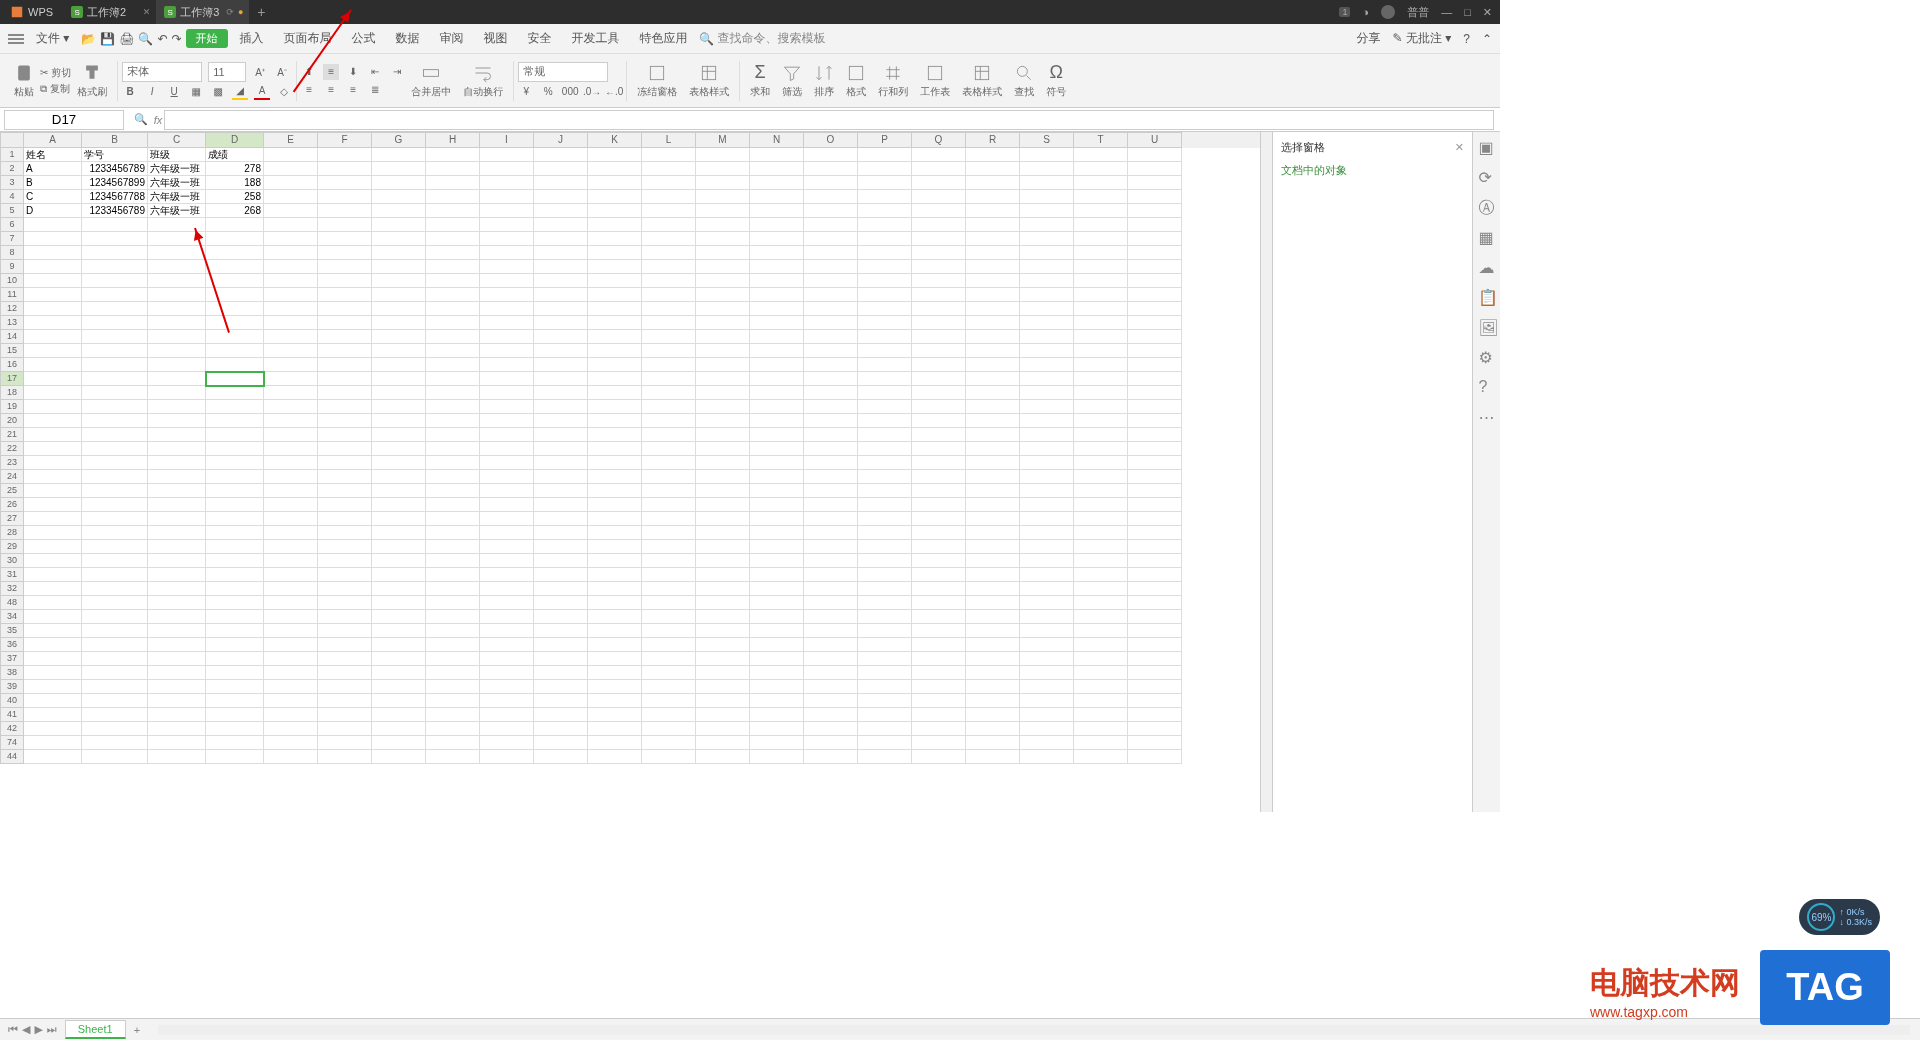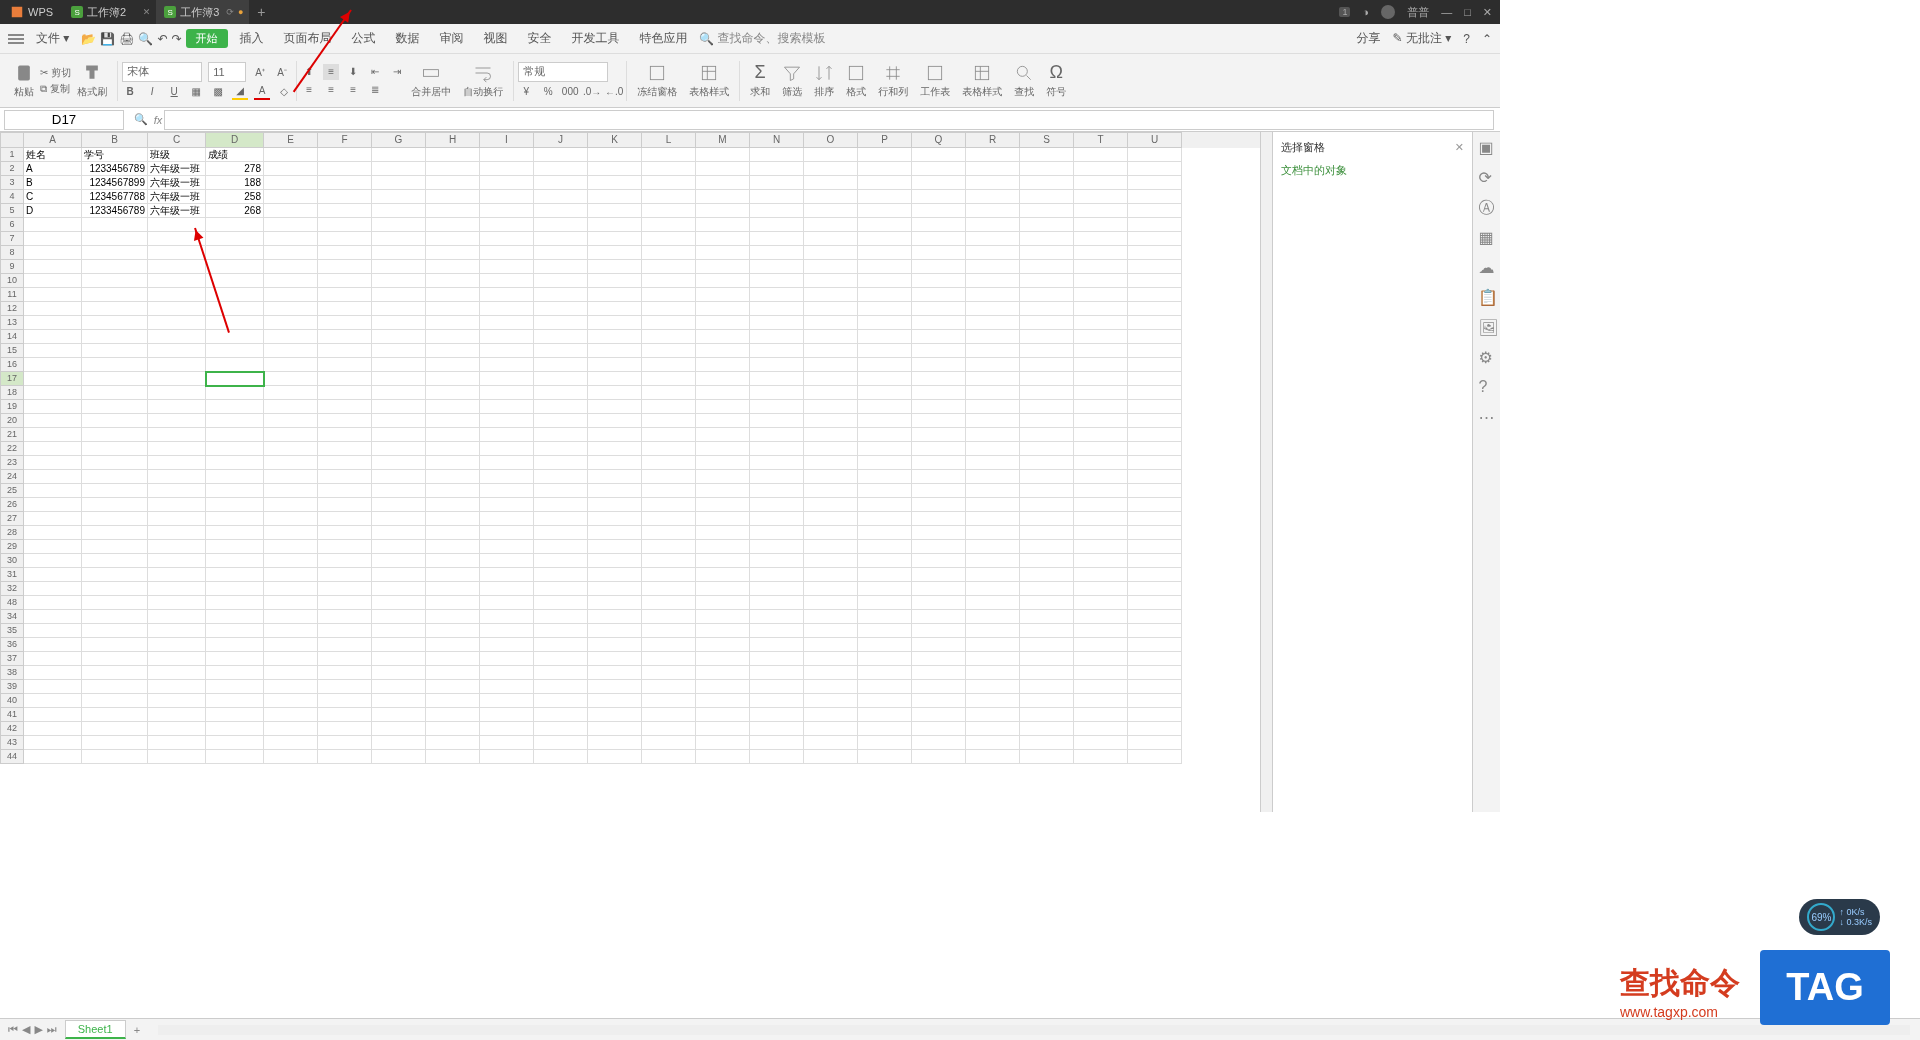--- a/index.html
+++ b/index.html
@@ -1337,21 +1337,21 @@
           <div class="cell" style="width:54px"></div>
           <div class="cell" style="width:54px"></div>
           <div class="cell" style="width:54px"></div>
           <div class="cell" style="width:54px"></div>
           <div class="cell" style="width:54px"></div>
           <div class="cell" style="width:54px"></div>
           <div class="cell" style="width:54px"></div>
           <div class="cell" style="width:54px"></div>
         </div>
         <div class="row">
-          <div class="rh">43</div>
+          <div class="rh">74</div>
           <div class="cell" style="width:58px"></div>
           <div class="cell" style="width:66px"></div>
           <div class="cell" style="width:58px"></div>
           <div class="cell" style="width:58px"></div>
           <div class="cell" style="width:54px"></div>
           <div class="cell" style="width:54px"></div>
           <div class="cell" style="width:54px"></div>
           <div class="cell" style="width:54px"></div>
           <div class="cell" style="width:54px"></div>
           <div class="cell" style="width:54px"></div>
@@ -1424,21 +1424,21 @@
   </div>
   <div class="sheet-tab">Sheet1</div>
   <span style="padding:0 8px;color:#888">+</span>
   <div class="hscroll"></div>
 </div>
 
 <div class="arrow1"></div>
 <div class="arrow2"></div>
 
 <div class="watermark1">
-  <span>查找命令</span>
+  <span>电脑技术网</span>
   <span class="sub">www.tagxp.com</span>
 </div>
 <div class="tag-badge">TAG</div>
 <div class="perf-widget">
   <div class="perf-circle">69%</div>
   <div style="display:flex;flex-direction:column">
     <span>↑ <span>0K/s</span></span>
     <span>↓ <span>0.3K/s</span></span>
   </div>
 </div>

